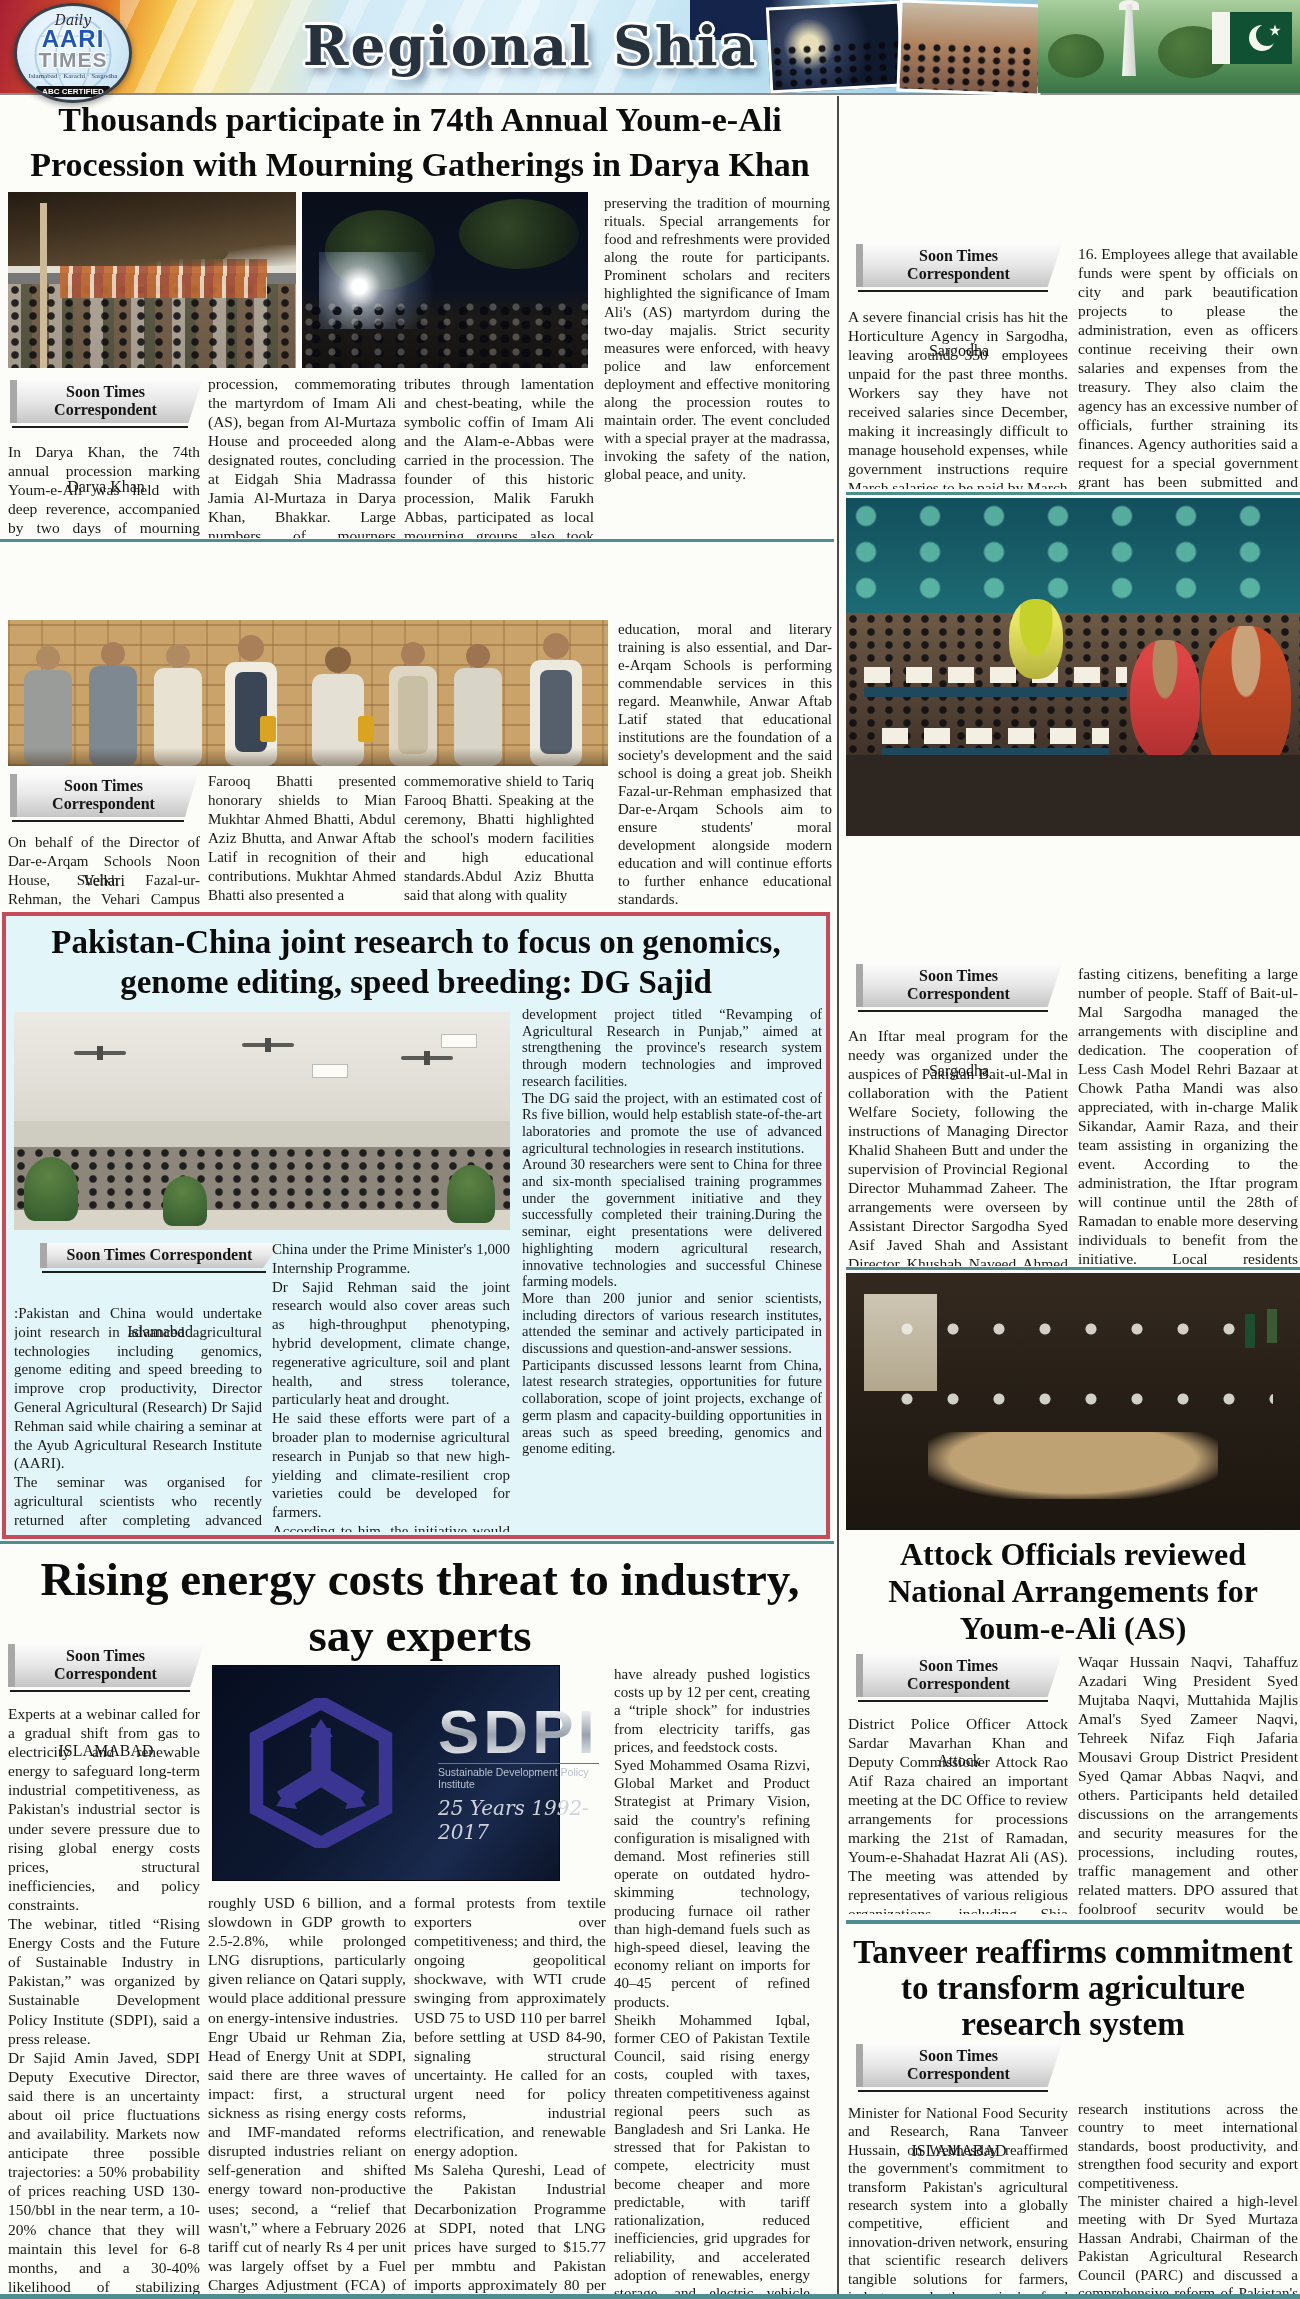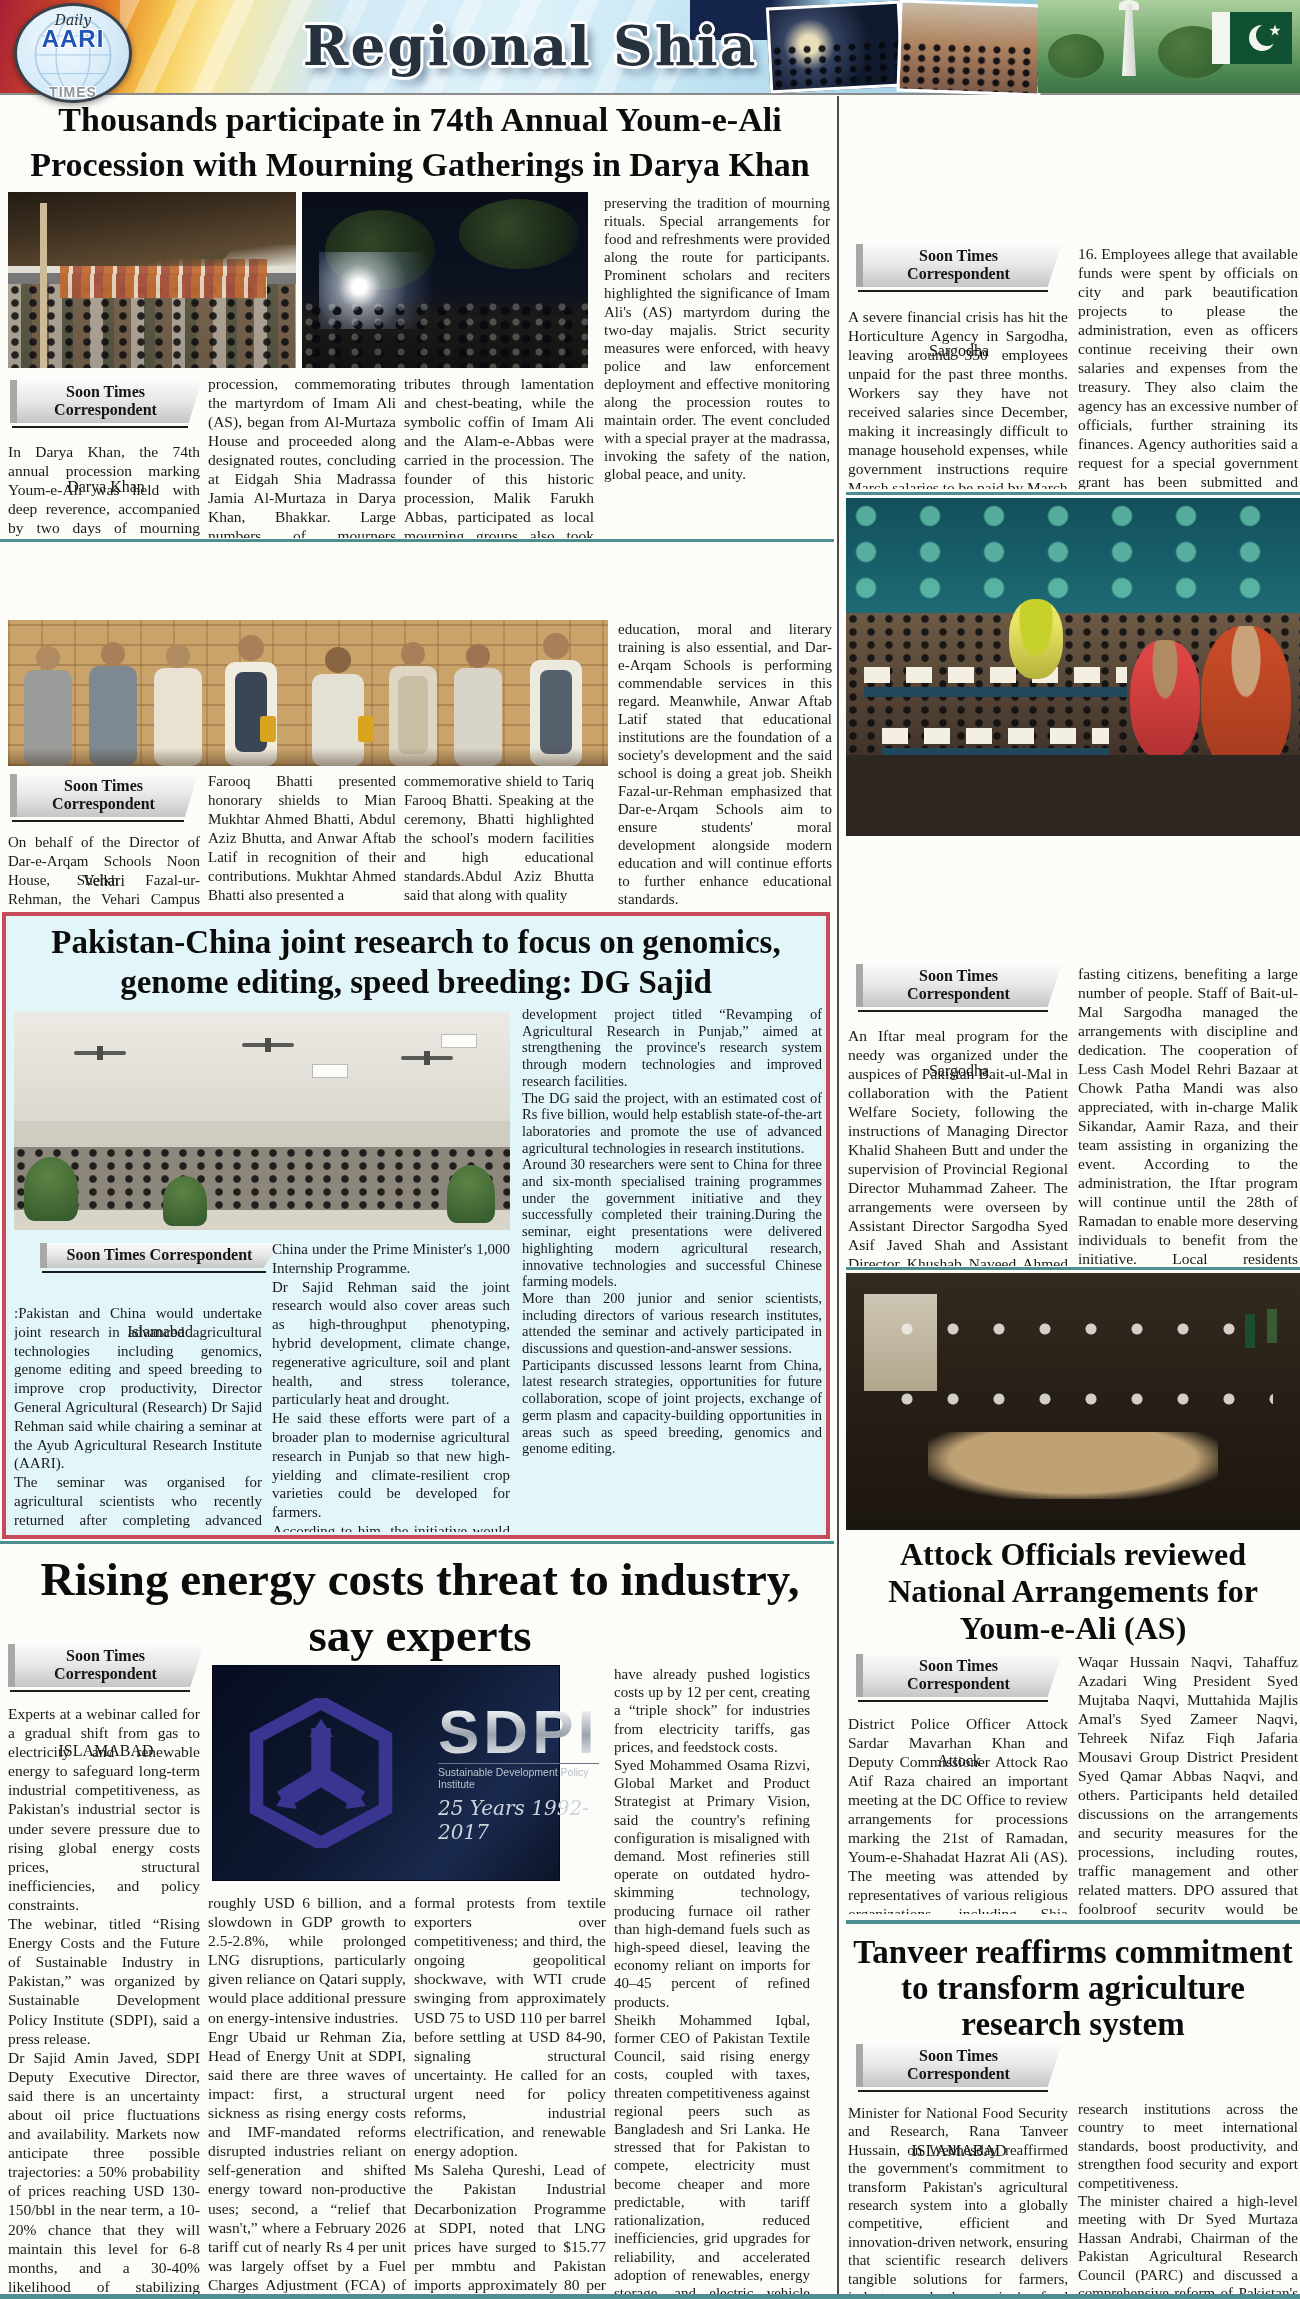--- a/index.html
+++ b/index.html
@@ -17,22 +17,22 @@
   .banner-title{position:absolute;left:250px;top:6px;width:560px;height:80px;line-height:80px;text-align:center;
       font-family:"DejaVu Serif",serif;font-weight:bold;font-size:55px;letter-spacing:2px;color:#27323f;
       text-shadow:3px 0 0 #fff,-3px 0 0 #fff,0 3px 0 #fff,0 -3px 0 #fff,2px 2px 0 #fff,-2px -2px 0 #fff,2px -2px 0 #fff,-2px 2px 0 #fff,6px 7px 9px rgba(20,40,80,.5);}
   .logo{position:absolute;left:14px;top:3px;width:112px;height:94px;border-radius:50%;
       background:radial-gradient(circle at 40% 35%,#f2f9ff 0%,#d8ecf8 55%,#bcd9ec 100%);
       border:3px solid #39404a;box-shadow:0 2px 6px rgba(0,0,0,.4);text-align:center;overflow:hidden;z-index:5;}
   .logo svg{position:absolute;left:0;top:0;width:100%;height:100%;opacity:.5;}
   .logo-daily{position:relative;margin-top:6px;font-style:italic;font-size:14px;color:#2a2a2a;font-family:"DejaVu Serif",serif;}
   .logo-soon{position:relative;font-family:"Liberation Sans",sans-serif;font-weight:bold;font-size:24px;line-height:22px;color:#1f55b5;
       text-shadow:1px 1px 0 #fff,-1px -1px 0 #fff,1px -1px 0 #fff,-1px 1px 0 #fff;letter-spacing:1px;}
-  .logo-times{position:relative;font-family:"Liberation Sans",sans-serif;font-weight:bold;font-size:14px;line-height:20px;color:#8d949c;
-      text-shadow:1px 1px 0 #fff,-1px -1px 0 #fff,1px -1px 0 #fff,-1px 1px 0 #fff;letter-spacing:1px;margin-top:32px;}
+  .logo-times{position:relative;font-family:"Liberation Sans",sans-serif;font-weight:bold;font-size:21px;line-height:20px;color:#8d949c;
+      text-shadow:1px 1px 0 #fff,-1px -1px 0 #fff,1px -1px 0 #fff,-1px 1px 0 #fff;letter-spacing:1px;}
   .logo-cities{position:relative;font-size:7px;color:#27406e;margin-top:2px;}
   .logo-cert{position:relative;display:inline-block;margin-top:2px;background:#101010;color:#fff;
       font-family:"Liberation Sans",sans-serif;font-size:8px;font-weight:bold;padding:1px 6px;border-radius:2px;}
   .mast-photo{position:absolute;overflow:hidden;}
   .mp1{left:768px;top:4px;width:128px;height:80px;border:3px solid #fff;transform:rotate(-3deg);
       background:radial-gradient(circle at 30% 45%,rgba(255,244,200,.9) 0 9px,rgba(120,140,190,.35) 26px,rgba(10,16,34,0) 60px),#101a2e;}
   .mp1::after,.mp2::after{content:"";position:absolute;left:0;bottom:0;width:100%;height:55%;
       background-image:radial-gradient(circle at 6px 5px,rgba(8,8,14,.9) 0 3px,rgba(8,8,14,0) 4px);background-size:15px 11px;}
   .mp2{left:898px;top:2px;width:138px;height:86px;border:3px solid #fff;transform:rotate(2deg);
       background:linear-gradient(180deg,#c8b9a4 0%,#b08562 45%,#7c5a48 100%);}

